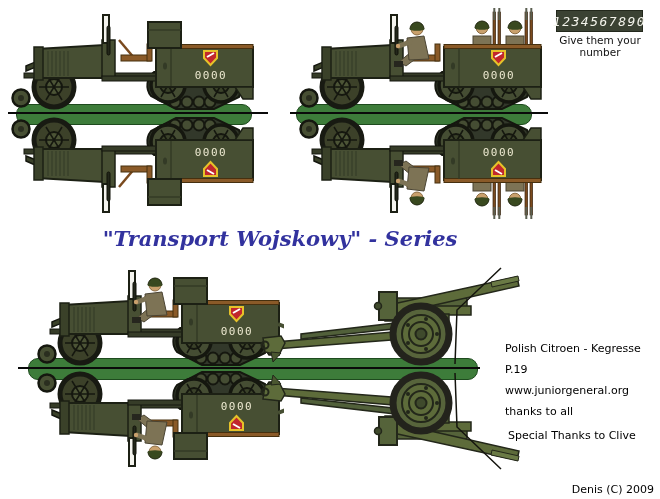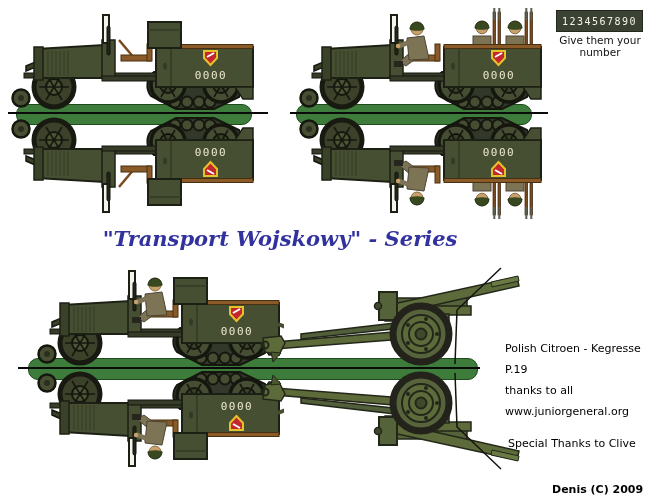--- a/index.html
+++ b/index.html
@@ -5,44 +5,44 @@
   html,body{margin:0;padding:0;background:#888;}
   #canvas{
     position:relative;width:660px;height:499px;background:#ffffff;
     font-family:"DejaVu Sans","Liberation Sans",sans-serif;overflow:hidden;
   }
   .abs{position:absolute;}
   
   .num-box{left:556px;top:10px;width:85px;height:20px;background:#3b4233;
     border:1px solid #23281c;display:flex;align-items:center;justify-content:center;z-index:6;}
   .num-digits{color:#f4f4ec;font-family:"DejaVu Sans Mono","Liberation Mono",monospace;
-    font-size:10px;letter-spacing:1.5px;}
+    font-size:13px;letter-spacing:1.5px;font-style:italic;}
   .num-caption{left:538px;top:34px;width:124px;text-align:center;font-size:10.5px;color:#111;z-index:6;}
   
   .title{left:100px;top:226px;width:360px;text-align:center;z-index:6;
     font-family:"DejaVu Serif","Liberation Serif",serif;font-style:italic;font-weight:bold;
     font-size:21px;color:#32329e;}
   
   .stand{background:#3d7c3a;border:1.5px solid #1e4a1e;border-radius:10px;z-index:1;}
   #stand-1{left:16px;top:104px;width:234px;height:19px;}
   #stand-2{left:296px;top:104px;width:234px;height:19px;}
   #stand-3{left:28px;top:358px;width:448px;height:20px;}
   .fold-line{height:2px;background:#0a0a0a;z-index:2;}
   #fold-line-1{left:8px;top:112px;width:260px;}
   #fold-line-2{left:290px;top:112px;width:258px;}
   #fold-line-3{left:18px;top:367px;width:462px;}
   
   .fig{z-index:3;}
   .fig svg{display:block;}
   .mirror{transform:scaleY(-1);}
   
   .credits{left:505px;top:338px;width:150px;font-size:11px;line-height:21px;color:#000;z-index:5;}
-  .credits .gap{margin-top:11px;padding-left:3px;}
+  .credits .gap{margin-top:3px;padding-left:3px;}
   .caption{left:148px;top:470px;width:280px;font-size:11px;color:#000;z-index:5;}
-  .copyright{left:552px;top:483px;width:102px;text-align:left;font-size:11px;color:#000;z-index:5;font-weight:bold;}
+  .copyright{left:552px;top:483px;width:102px;text-align:right;font-size:11px;color:#000;z-index:5;}
 </style>
 </head>
 <body>
 
 <div id="canvas">
 
   <svg width="0" height="0" style="position:absolute" aria-hidden="true">
     <defs>
 
       <g id="g-truck">
@@ -243,21 +243,21 @@
       </svg>
   </div>
   <div class="abs fig mirror" style="left:245px;top:369px">
     <svg viewBox="0 0 290 110" width="290" height="110">
         <use href="#g-gun"></use>
       </svg>
   </div>
 
   <div class="abs credits">
     <div>Polish Citroen - Kegresse P.19</div>
+    <div>www.juniorgeneral.org</div>
     <div>thanks to all</div>
-    <div>www.juniorgeneral.org</div>
     <div class="gap">Special Thanks to Clive</div>
   </div>
 
 
   <div class="abs copyright">Denis (C) 2009</div>
 
 </div>
 
 </body></html>

